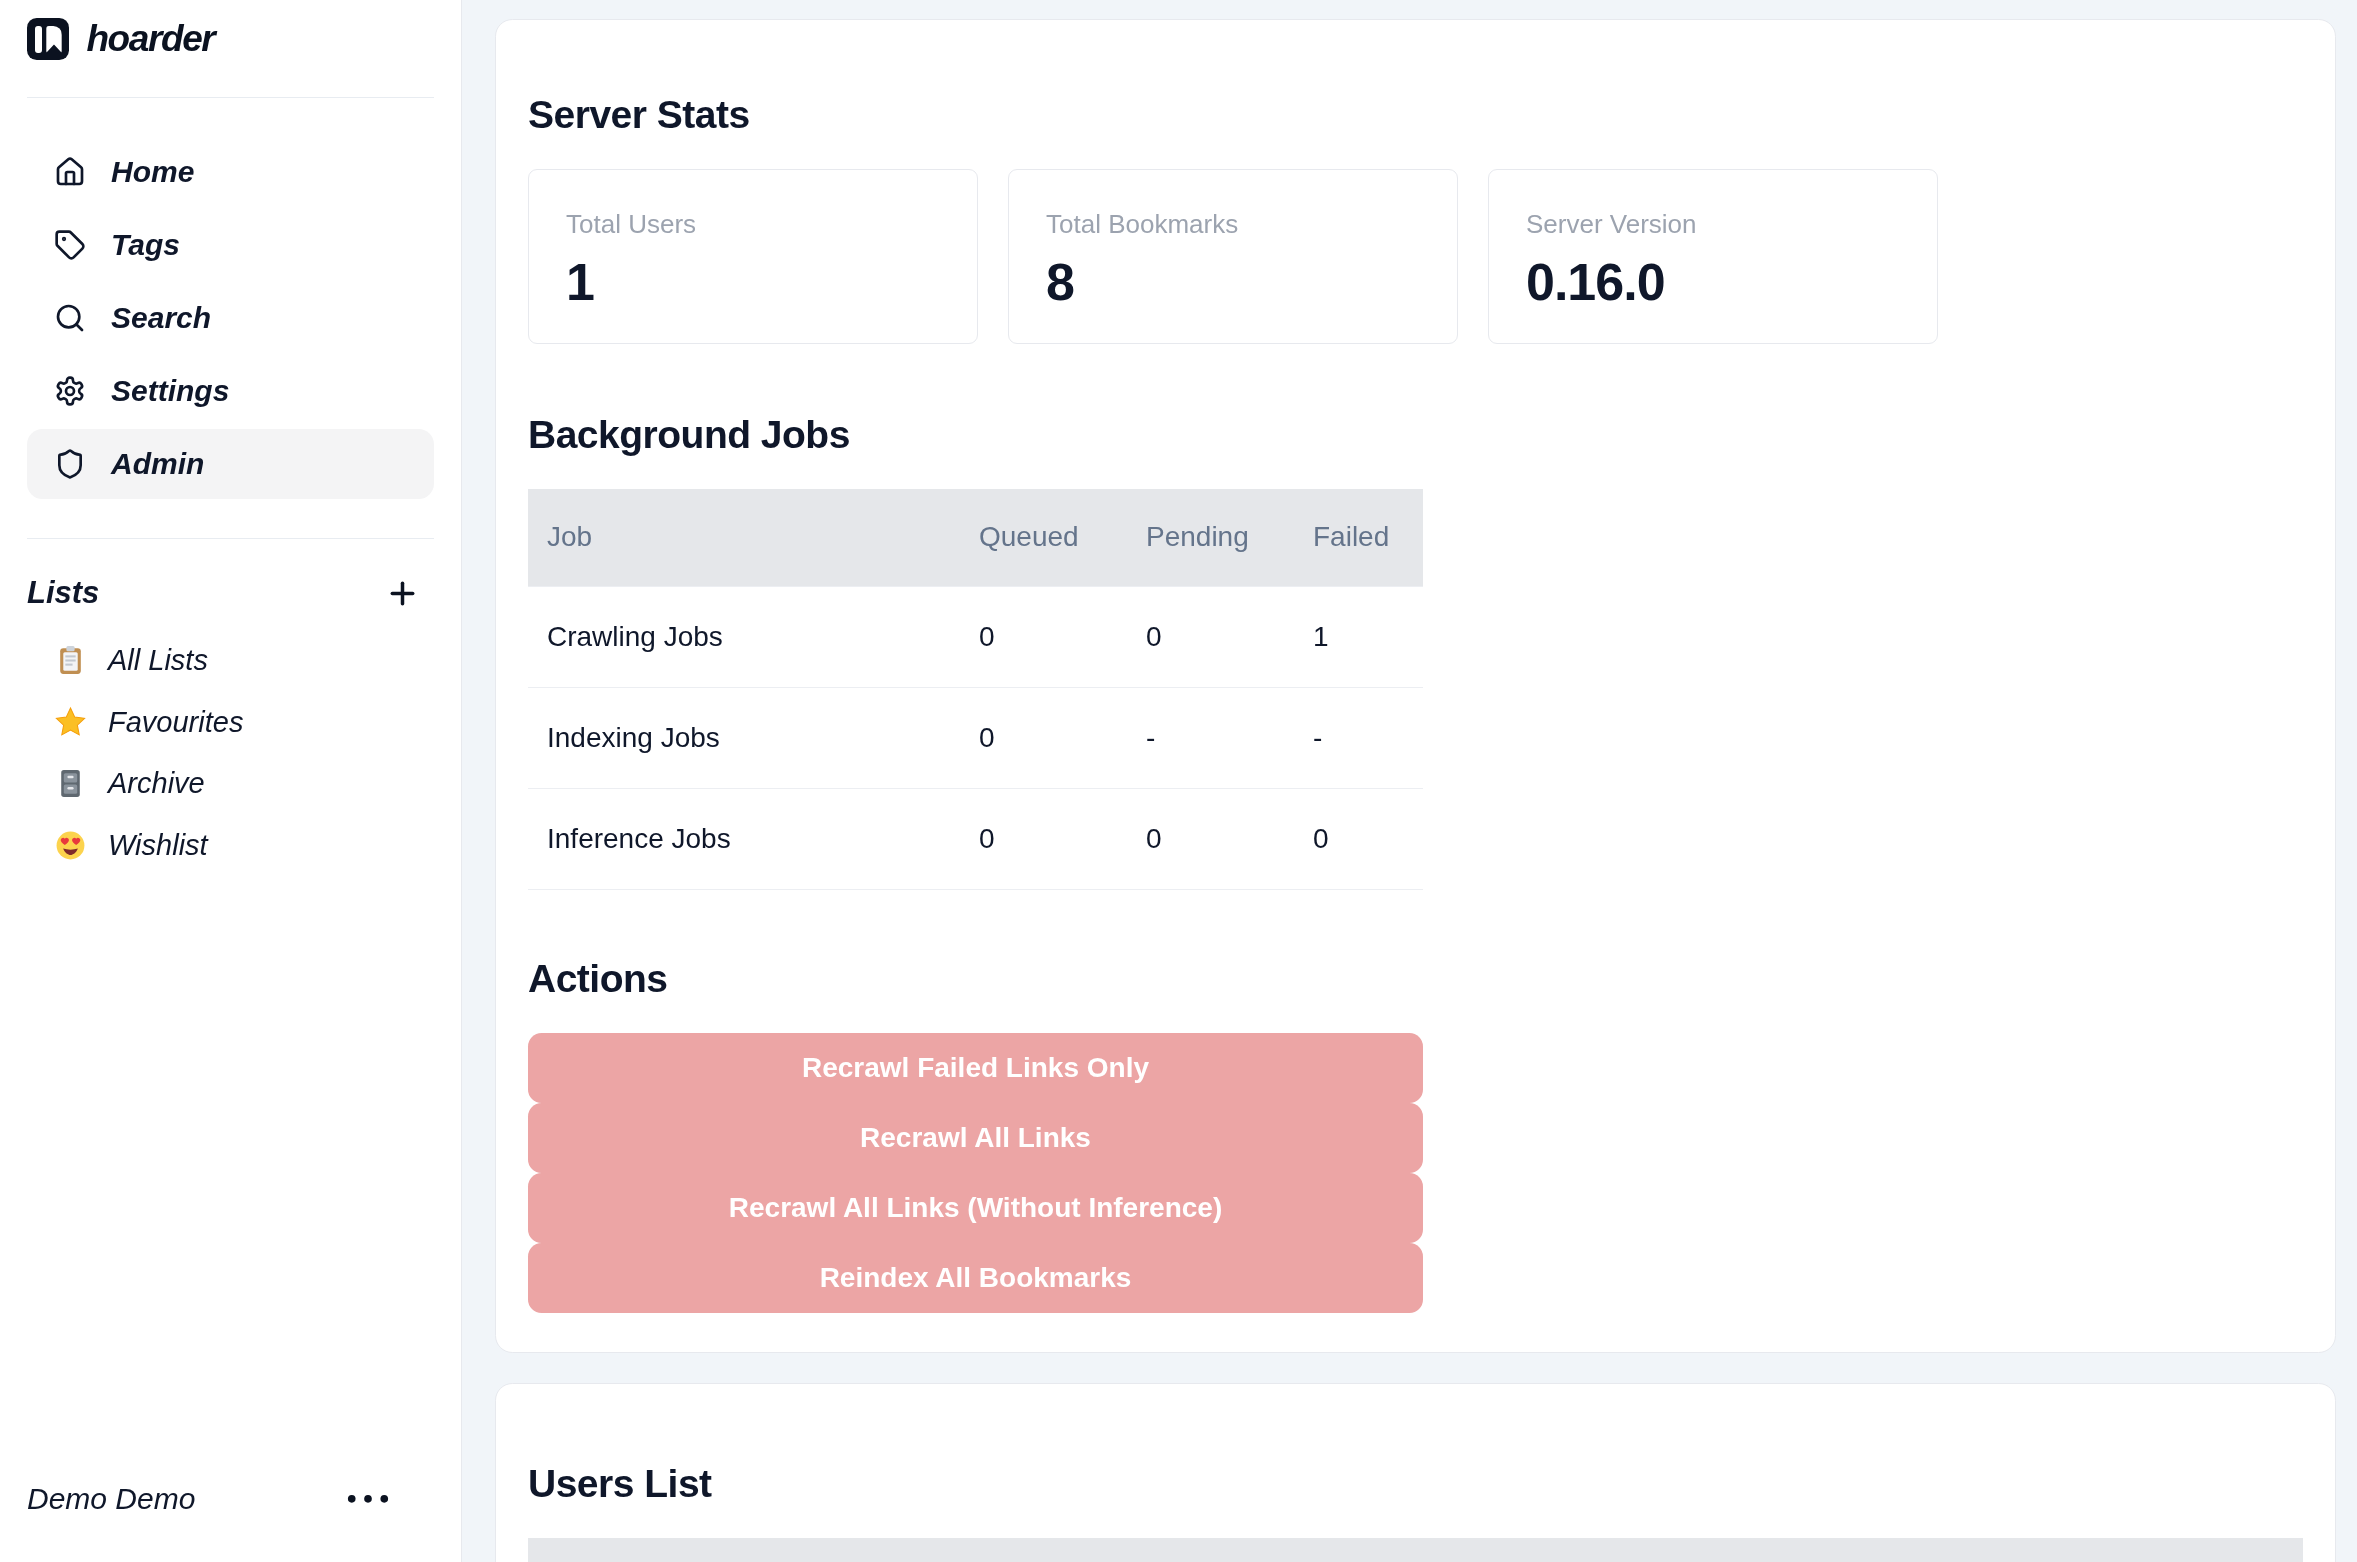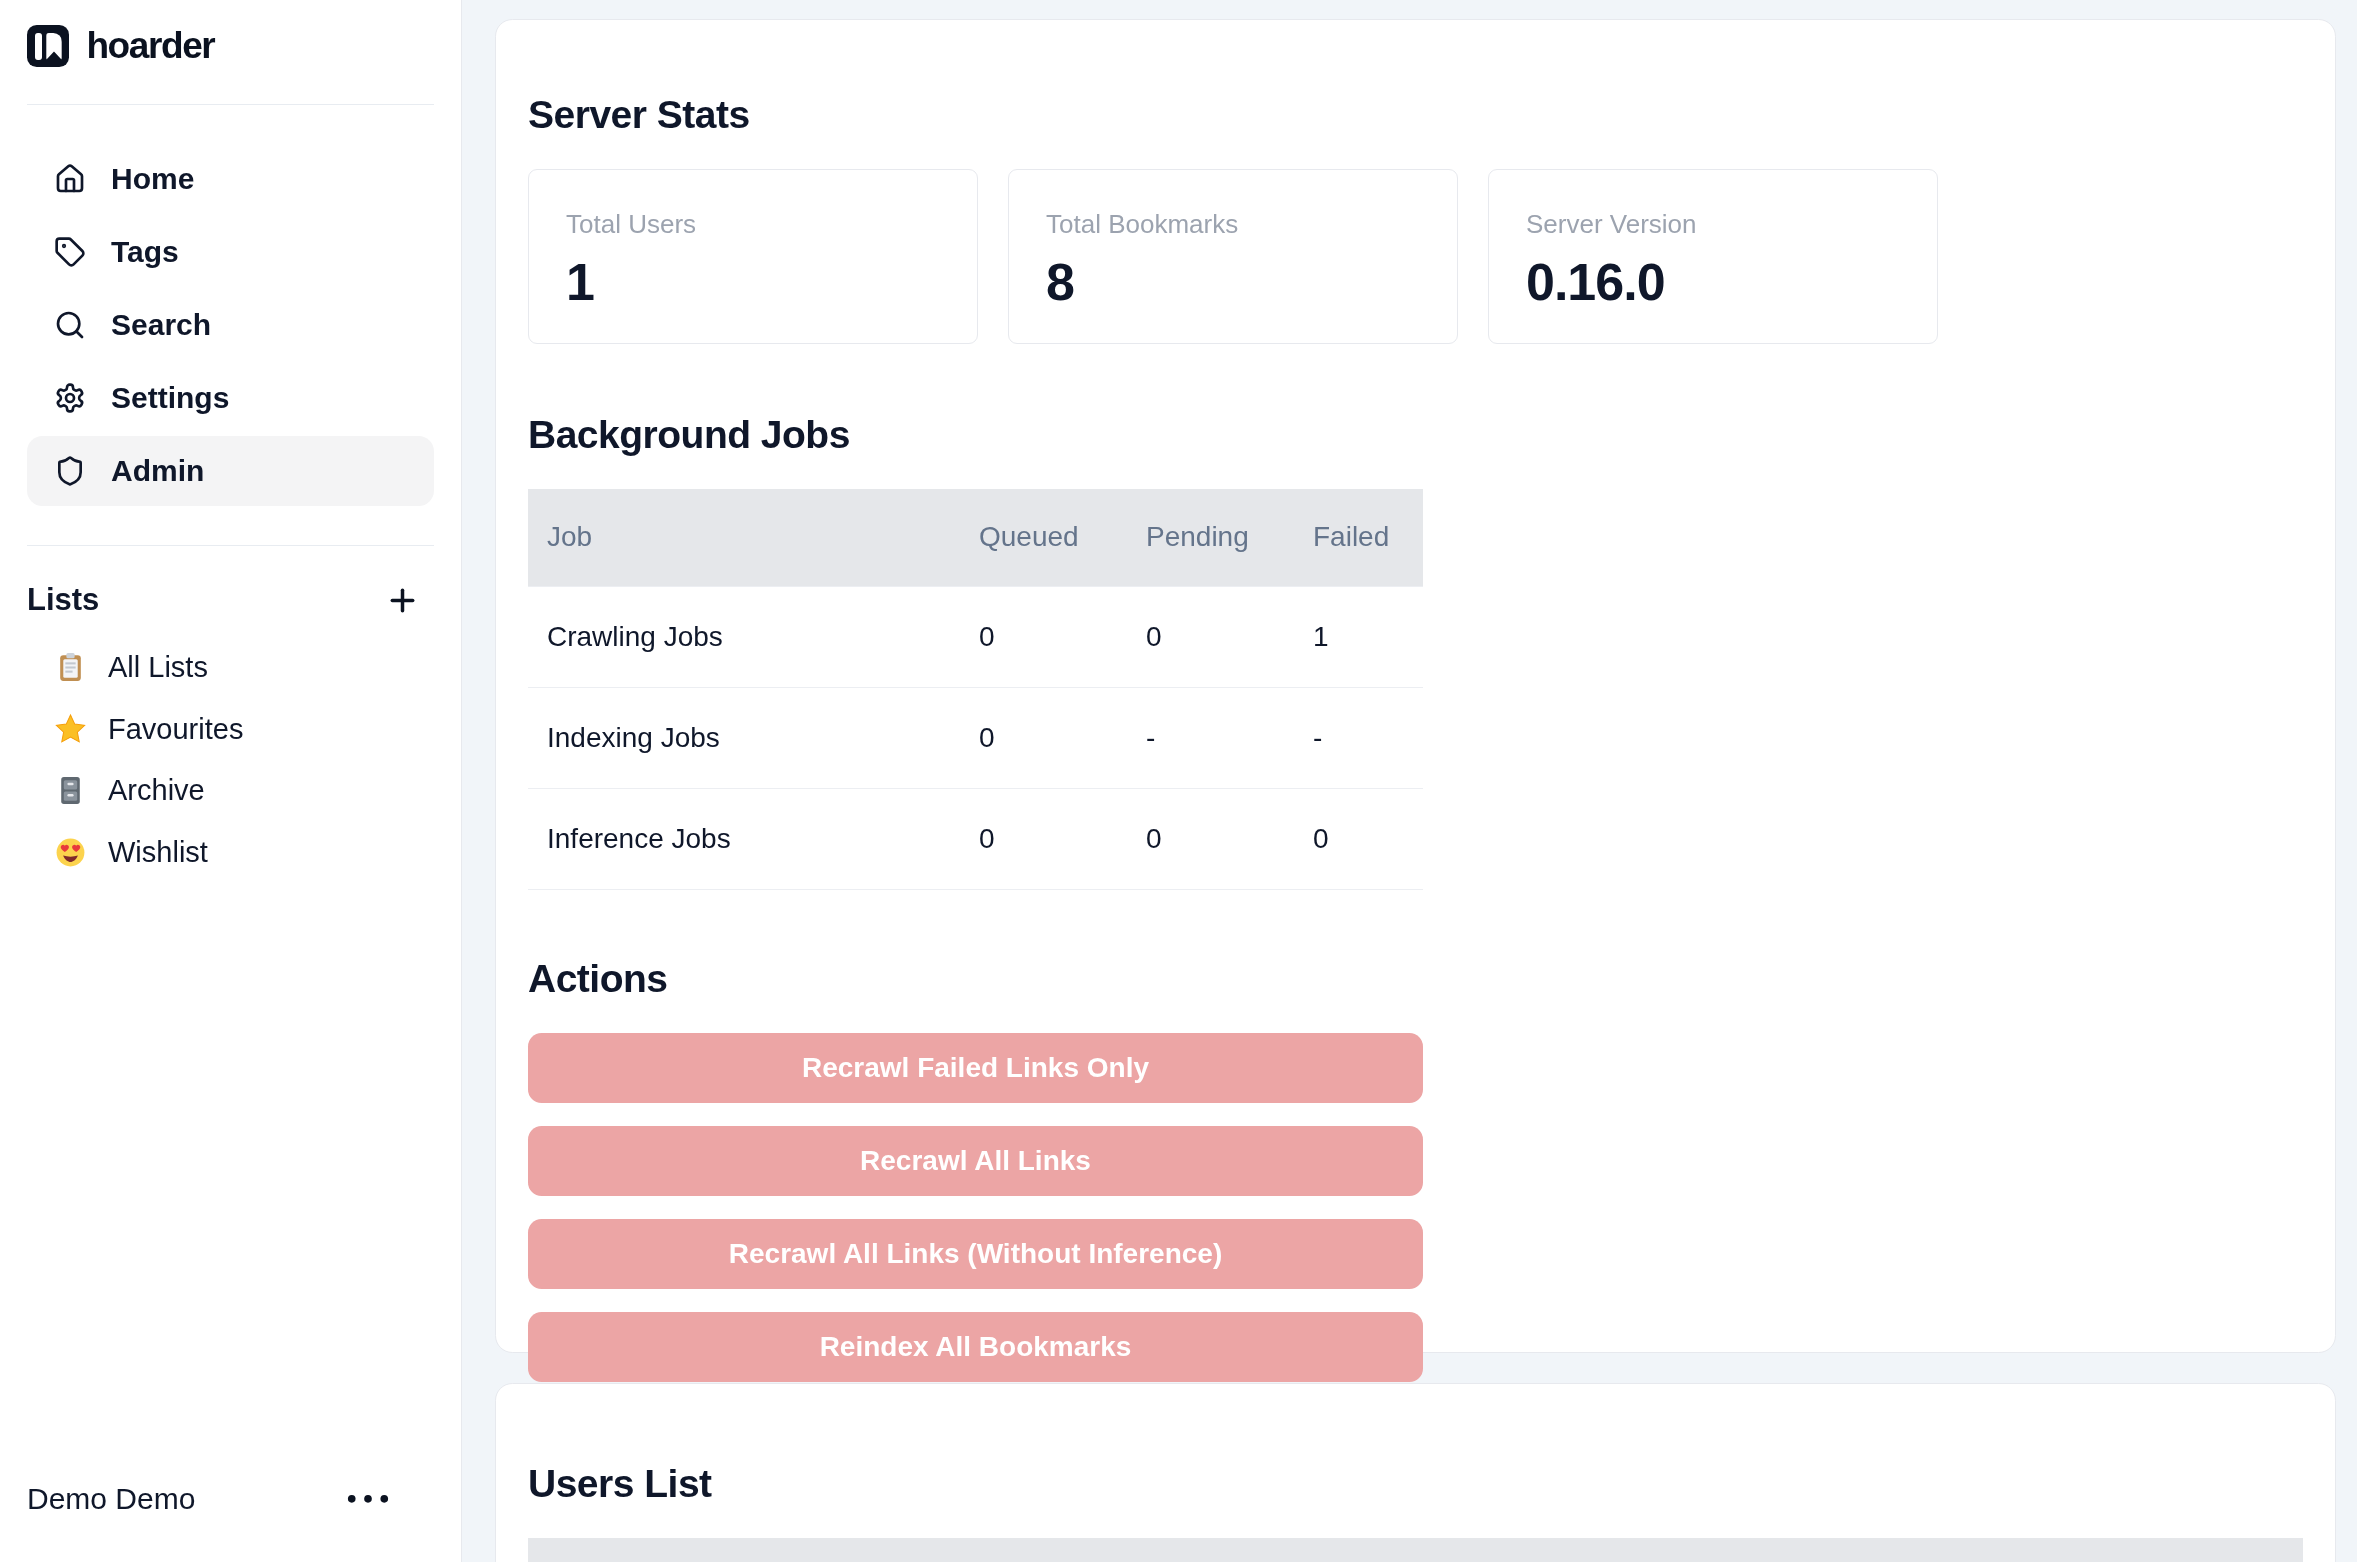--- a/index.html
+++ b/index.html
@@ -9,21 +9,21 @@
   *{box-sizing:border-box;}
   html,body{margin:0;padding:0;}
   body{
     width:2358px;height:1562px;overflow:hidden;display:flex;
     font-family:"Liberation Sans",sans-serif;color:var(--dark);background:var(--page-bg);
   }
   svg{display:block;}
   
   .sidebar{
     width:462px;min-width:462px;height:100%;background:#fff;border-right:1px solid var(--border);
-    padding:25px 27px 46px 27px;display:flex;flex-direction:column;
+    padding:18px 27px 46px 27px;display:flex;flex-direction:column;font-style:italic;
   }
   .logo-row{display:flex;align-items:center;gap:17.4px;margin-bottom:37px;cursor:pointer;}
   .logo-mark{width:42px;height:42px;background:#0b1220;border-radius:9.7px;position:relative;}
   .logo-mark .bar{position:absolute;left:7.7px;top:7.7px;width:7.7px;height:27px;background:#fff;border-radius:2.9px;}
   .logo-mark .bookmark{
     position:absolute;left:19.3px;top:7.7px;width:15.4px;height:27px;background:#fff;
     border-radius:2.9px 8.7px 1.9px 1.9px;
     clip-path:polygon(0 0,100% 0,100% 100%,50% 70%,0 100%);
   }
   .logo-text{font-size:37px;font-weight:800;letter-spacing:-1.4px;color:#0b1220;}
@@ -60,21 +60,21 @@
   table{border-collapse:collapse;table-layout:fixed;}
   .jobs-table{margin-top:25px;width:895px;border-bottom:1.9px solid #eceef2;}
   .jobs-table th,.users-table th{
     background:var(--header-bg);color:var(--muted);font-weight:500;font-size:28px;text-align:left;
   }
   .jobs-table th{height:97px;}
   .jobs-table td{height:101px;font-size:28px;border-top:1.9px solid #eceef2;background:#fff;}
   .jobs-table th:first-child,.jobs-table td:first-child{padding-left:19px;}
   .col-job{width:450px;}.col-q{width:167px;}.col-p{width:167px;}.col-f{width:111px;}
   .actions-title{margin-top:68px;}
-  .action-buttons{margin-top:27px;display:flex;flex-direction:column;gap:23px;width:895px;}
+  .action-buttons{margin-top:27px;display:flex;flex-direction:column;width:895px;}
   .action-btn{
     height:70px;border:none;border-radius:13.5px;background:var(--accent-button);
     color:#fff;font-size:28px;font-weight:600;font-family:"Liberation Sans",sans-serif;cursor:pointer;
   }
   .card-users{margin-top:30px;height:309px;padding:46px 32px 0;}
   .users-table{margin-top:31px;width:1775px;}
   .users-table th{height:154px;vertical-align:middle;padding-bottom:39px;}
   .users-table th:first-child{padding-left:33px;}
   .ucol-name{width:537px;}.ucol-email{width:666px;}.ucol-role{width:321px;}.ucol-action{width:251px;}
 </style>

